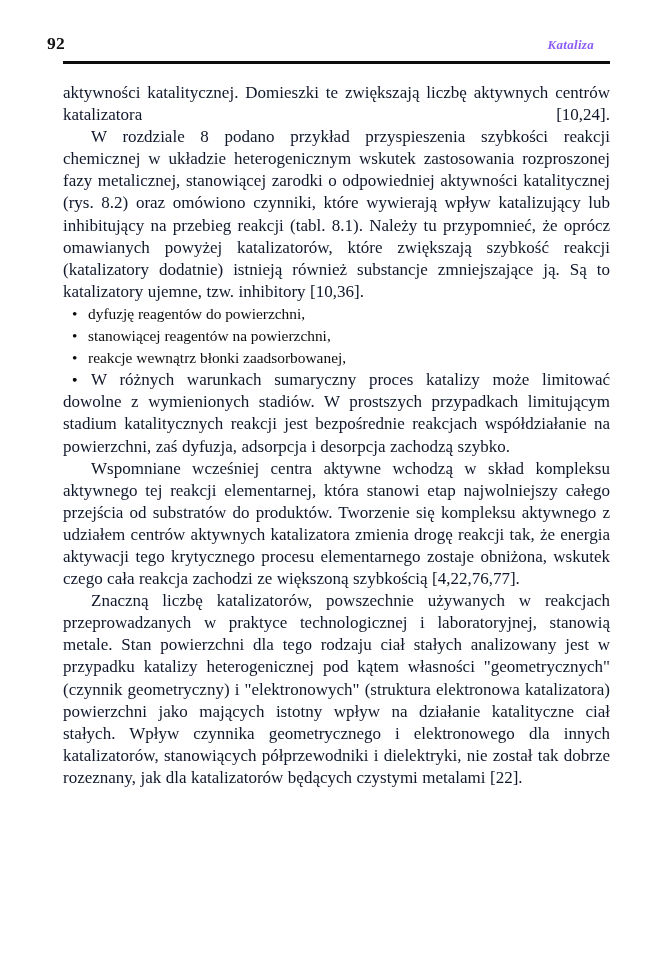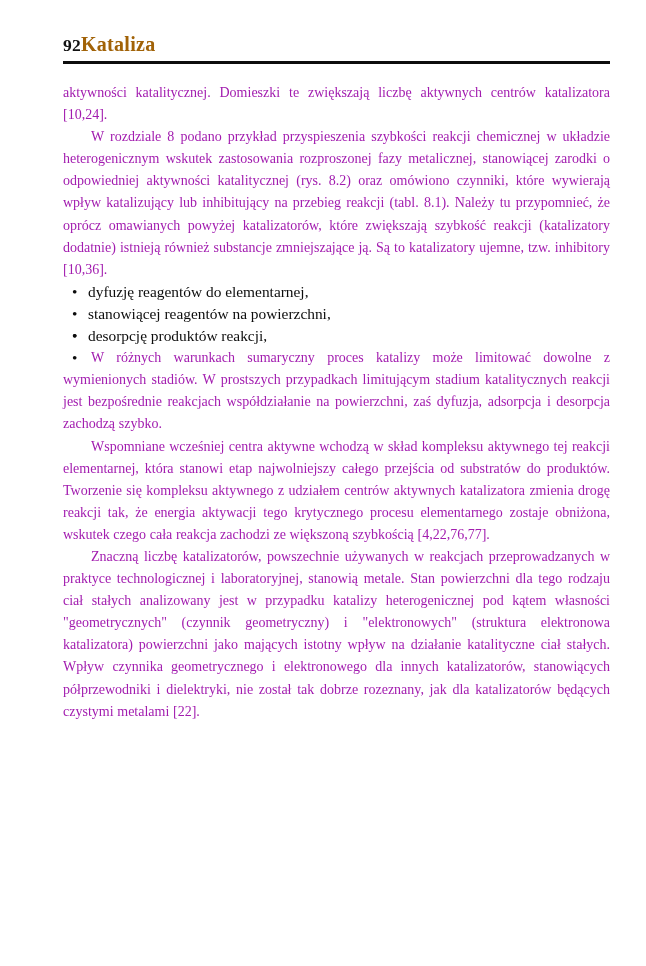--- a/index.html
+++ b/index.html
@@ -19,65 +19,66 @@
   .page {
     position: relative;
     width: 646px;
     height: 966px;
     box-sizing: border-box;
   }
 
   
   .running-head {
     position: absolute;
-    left: 63px;
+    left: 47px;
     top: 33px;
     width: 547px;
     display: flex;
     align-items: baseline;
-    justify-content: flex-start;
+    justify-content: space-between;
   }
   .folio {
     font-size: 17.5px;
     font-weight: 600;
     letter-spacing: 0.2px;
     color: #121212;
   }
   .head-title {
-    font-size: 20px;
+    font-size: 13px;
+    font-style: italic;
     font-weight: 600;
     letter-spacing: 0.3px;
-    color: #a16207;
+    color: #8b5cf6;
   }
   .head-rule {
     position: absolute;
     left: 63px;
     top: 61px;
     width: 547px;
     height: 3px;
     background: #0d0d0d;
   }
 
   
   .body-col {
     position: absolute;
     left: 63px;
     top: 82px;
     width: 547px;
   }
 
   p.para {
     margin: 0;
-    font-size: 14px;
+    font-size: 17px;
     line-height: 22.1px;
     text-align: justify;
     text-justify: inter-word;
     text-indent: 28px;
     word-spacing: 0.2px;
-    color: #a21caf;
+    color: #0f172a;
   }
   p.para.no-indent {
     text-indent: 0;
   }
 
   
   p.para.force-just {
     text-align-last: justify;
   }
 
@@ -116,32 +117,32 @@
   <div class="body-col">
 
     <p class="para no-indent force-just">aktywności katalitycznej. Domieszki te zwiększają liczbę aktywnych centrów katalizatora [10,24].</p>
 
     <p class="para">W rozdziale 8 podano przykład przyspieszenia szybkości reakcji chemicznej w układzie heterogenicznym wskutek zastosowania rozproszonej fazy metalicznej, stanowiącej zarodki o odpowiedniej aktywności katalitycznej (rys. 8.2) oraz omówiono czynniki, które wywierają wpływ katalizujący lub inhibitujący na przebieg reakcji (tabl. 8.1). Należy tu przypomnieć, że oprócz omawianych powyżej katalizatorów, które zwiększają szybkość reakcji (katalizatory dodatnie) istnieją również substancje zmniejszające ją. Są to katalizatory ujemne, tzw. inhibitory [10,36].</p>
 
 
     <ul class="bullets">
       <li>
         <span class="dot">•</span>
-        <span>dyfuzję reagentów do elementarnej,</span>
+        <span>dyfuzję reagentów do powierzchni,</span>
       </li>
       <li>
         <span class="dot">•</span>
         <span>stanowiącej reagentów na powierzchni,</span>
       </li>
       <li>
         <span class="dot">•</span>
+        <span>reakcje wewnątrz błonki zaadsorbowanej,</span>
       </li>
       <li>
         <span class="dot">•</span>
-        <span>desorpcję produktów reakcji,</span>
       </li>
       <li>
         <span class="dot">•</span>
       </li>
     </ul>
 
     <p class="para">W różnych warunkach sumaryczny proces katalizy może limitować dowolne z wymienionych stadiów. W prostszych przypadkach limitującym stadium katalitycznych reakcji jest bezpośrednie reakcjach współdziałanie na powierzchni, zaś dyfuzja, adsorpcja i desorpcja zachodzą szybko.</p>
 
     <p class="para">Wspomniane wcześniej centra aktywne wchodzą w skład kompleksu aktywnego tej reakcji elementarnej, która stanowi etap najwolniejszy całego przejścia od substratów do produktów. Tworzenie się kompleksu aktywnego z udziałem centrów aktywnych katalizatora zmienia drogę reakcji tak, że energia aktywacji tego krytycznego procesu elementarnego zostaje obniżona, wskutek czego cała reakcja zachodzi ze większoną szybkością [4,22,76,77].</p>
 

